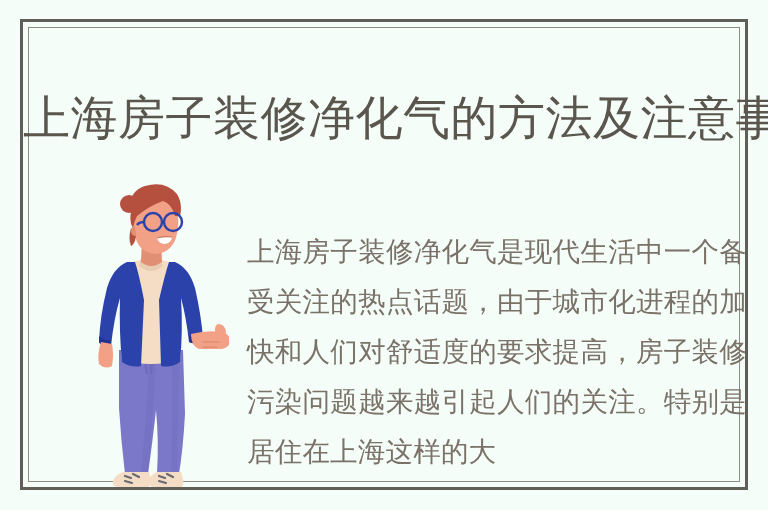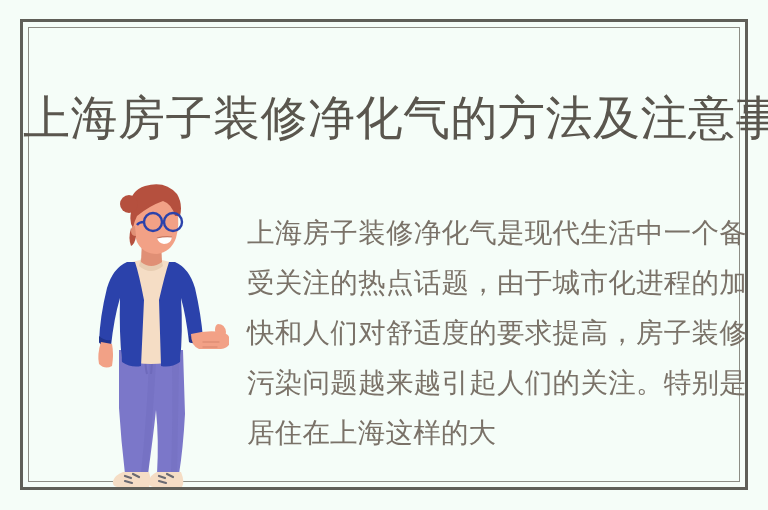--- a/index.html
+++ b/index.html
@@ -68,21 +68,21 @@
     top: 20px;
     width: 150px;
     height: 310px;
   }
   #illustration svg { display: block; }
 
   
   #article-body {
     position: absolute;
     left: 224px;
-    top: 18px;
+    top: 37px;
     width: 500px;
     font-size: 27.5px;
     line-height: 50px;
     color: #7a7268;
     text-align: justify;
     text-justify: inter-character;
     letter-spacing: 0.2px;
   }
 </style>
 </head>

